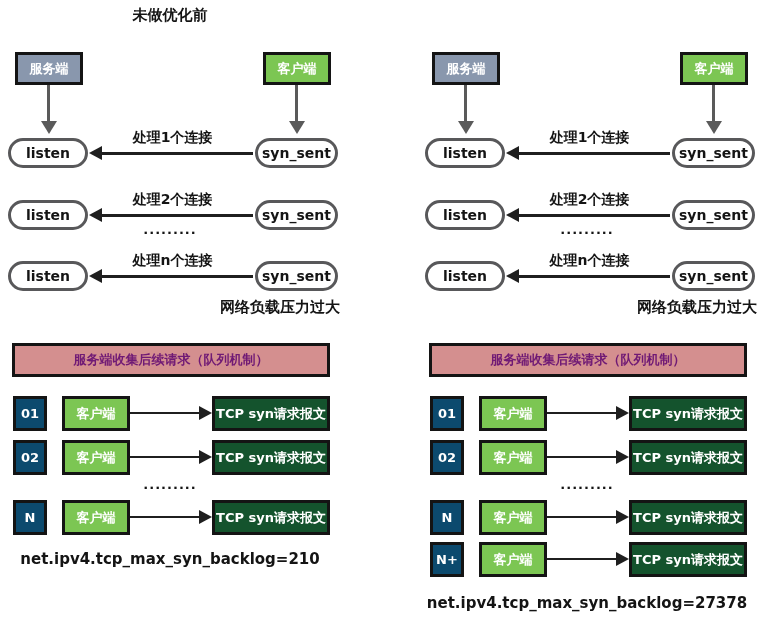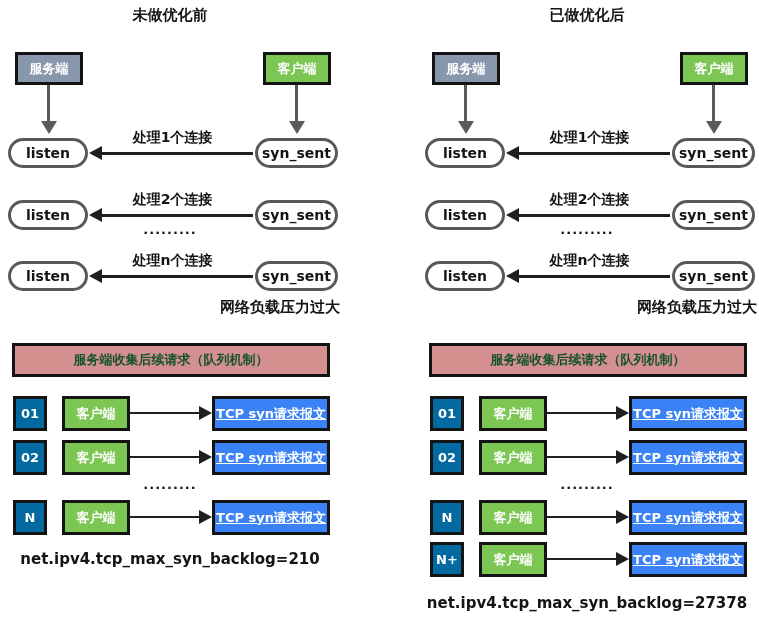--- a/index.html
+++ b/index.html
@@ -10,23 +10,23 @@
   .title{font-size:15px;}
   .conn-lbl{font-size:14px;}
   .dots{font-size:13px;letter-spacing:1px;}
   .overload{font-size:15px;text-align:right;}
   .sysctl{font-size:15px;}
   .box{position:absolute;box-sizing:border-box;border:3px solid #141414;
        display:flex;align-items:center;justify-content:center;
        font-weight:bold;font-size:13px;color:#fff;white-space:nowrap;}
   .server{background:#8997AD;}
   .client{background:#7CC653;}
-  .banner{background:#D48F8F;color:#14532d;}
-  .idx{background:#0369a1;}
-  .packet{background:#3b82f6;text-decoration:underline;}
+  .banner{background:#D48F8F;color:#701a75;}
+  .idx{background:#0c4a6e;}
+  .packet{background:#14532d;}
   .stadium{position:absolute;box-sizing:border-box;border:3px solid #58585A;border-radius:16px;
        background:#fff;display:flex;align-items:center;justify-content:center;
        font-weight:bold;font-size:14px;color:#141414;}
   .hline{position:absolute;background:#1f1f1f;}
   .vline{position:absolute;background:#5A5A5A;}
   .tri-left{position:absolute;width:0;height:0;border-top:7px solid transparent;
        border-bottom:7px solid transparent;border-right:13px solid #1f1f1f;}
   .tri-right{position:absolute;width:0;height:0;border-top:7px solid transparent;
        border-bottom:7px solid transparent;border-left:13px solid #1f1f1f;}
   .tri-down{position:absolute;width:0;height:0;border-left:8px solid transparent;
@@ -89,21 +89,20 @@
     <div class="box idx" style="left:13px;top:500px;width:34px;height:35px;">N</div>
     <div class="box client" style="left:62px;top:500px;width:68px;height:35px;">客户端</div>
     <div class="hline" style="left:130px;top:516px;width:72px;height:2px;"></div>
     <div class="tri-right" style="left:199px;top:510px;"></div>
     <div class="box packet" style="left:212px;top:500px;width:118px;height:35px;">TCP syn请求报文</div>
 
     <div class="lbl sysctl" style="left:0;top:550px;width:340px;">net.ipv4.tcp_max_syn_backlog=210</div>
   </div>
 
   <div class="col" style="left:417px;">
-    <div class="lbl title" style="left:0;top:6px;width:340px;">已做优化后</div>
 
     <div class="box server" style="left:15px;top:52px;width:68px;height:33px;">服务端</div>
     <div class="box client" style="left:263px;top:52px;width:68px;height:33px;">客户端</div>
 
     <div class="vline" style="left:47px;top:85px;width:3px;height:38px;"></div>
     <div class="tri-down" style="left:41px;top:121px;"></div>
     <div class="vline" style="left:295px;top:85px;width:3px;height:38px;"></div>
     <div class="tri-down" style="left:289px;top:121px;"></div>
 
     <div class="stadium" style="left:8px;top:138px;width:80px;height:30px;">listen</div>

